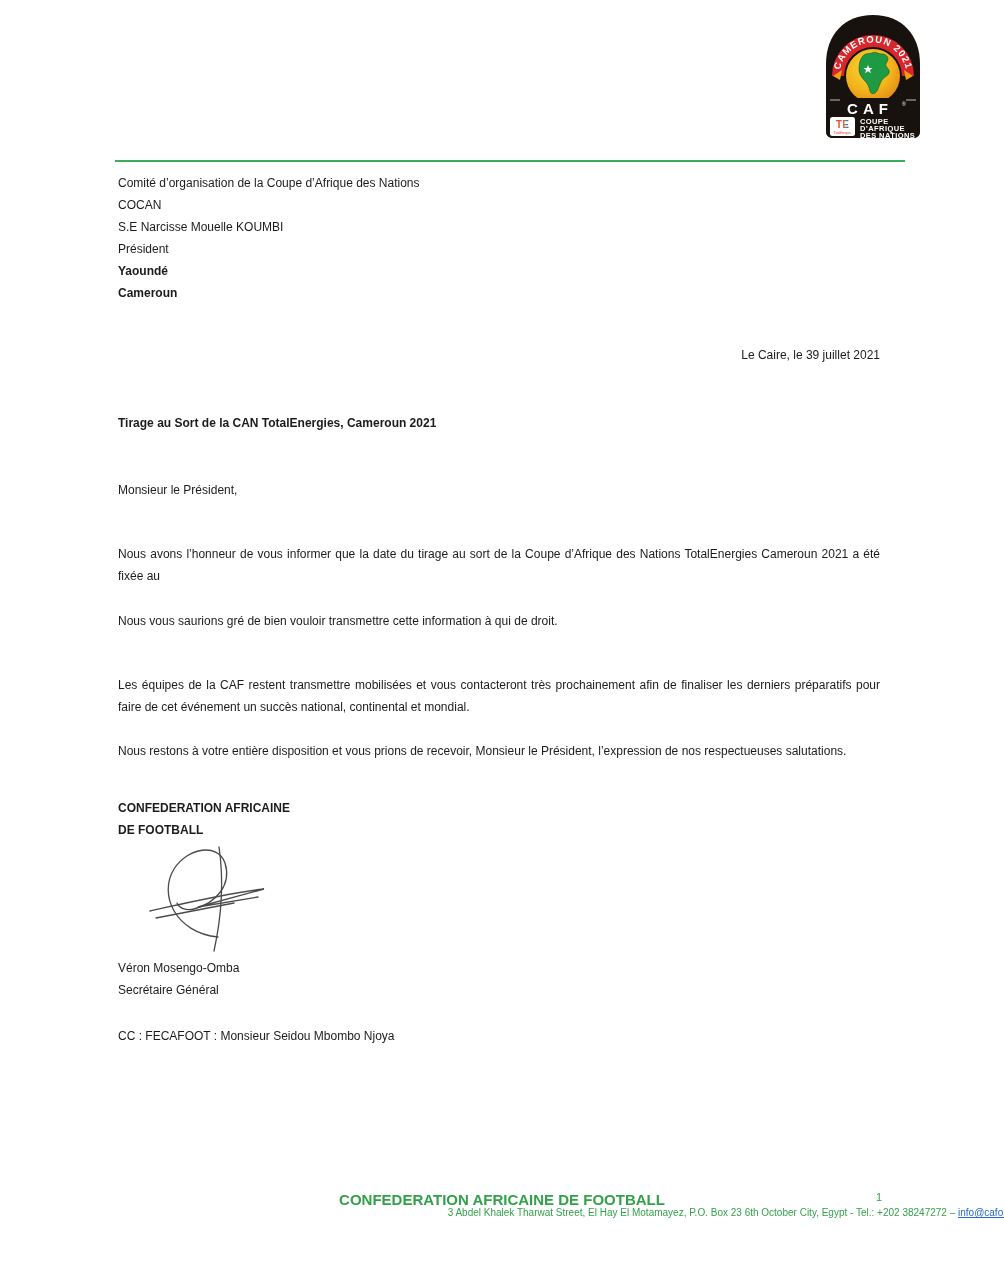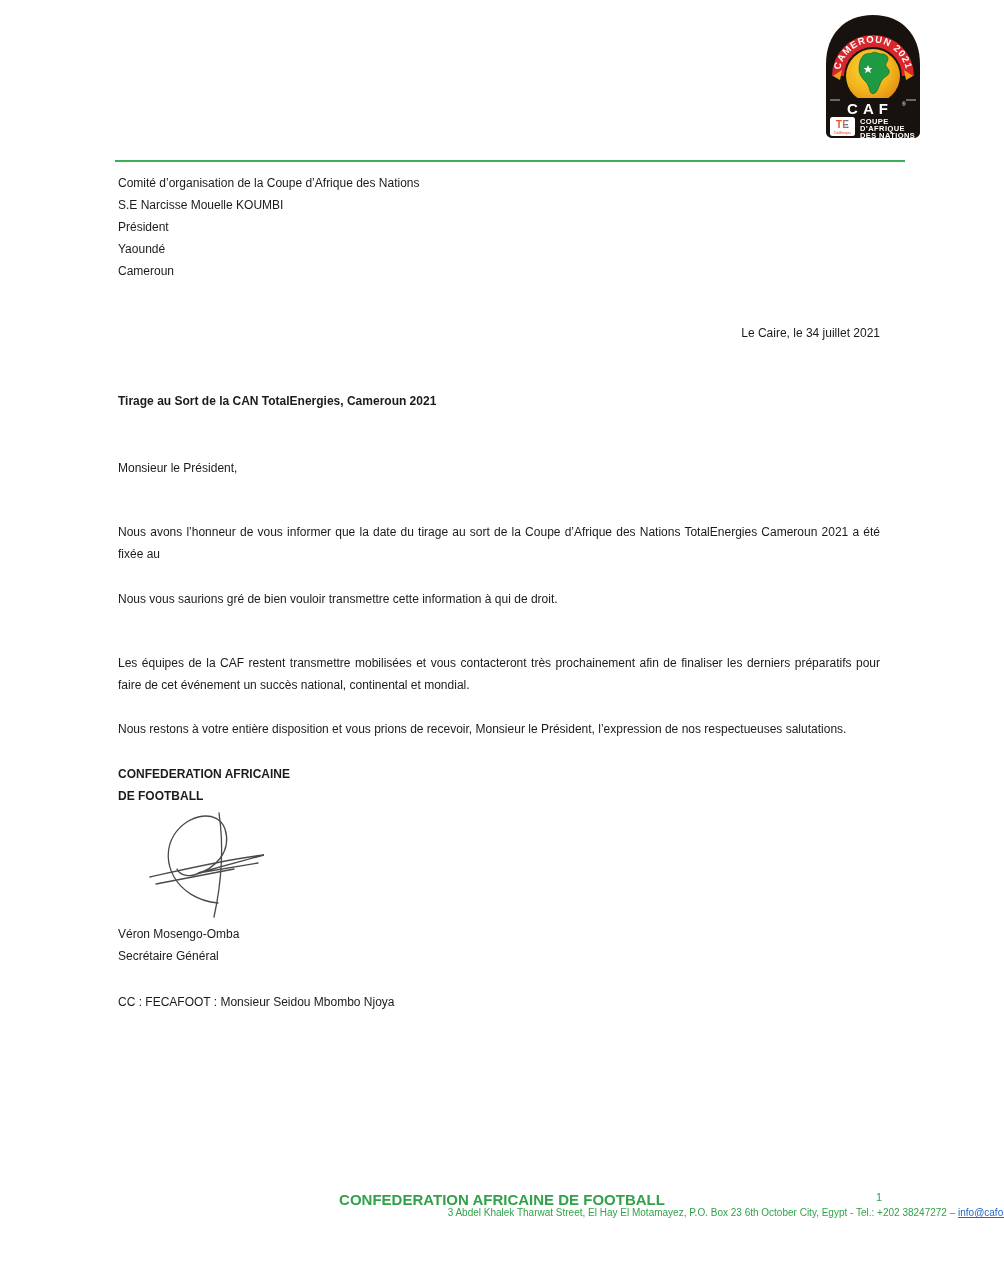--- a/index.html
+++ b/index.html
@@ -12,30 +12,30 @@
     color:#1b1b1b;
     overflow:hidden;
   }
   
   .logo{position:absolute;top:12px;left:818px;width:110px;height:128px;}
   .rule{position:absolute;top:160px;left:115px;width:790px;height:2px;background:#3bad5b;}
   
   .content{position:absolute;top:172px;left:118px;width:762px;font-size:12px;line-height:22px;}
   .content p{margin:0;}
   .recipient div{height:22px;}
-  .bold{font-weight:normal;}
+  .bold{font-weight:bold;}
   .dateline{margin-top:40px !important;text-align:right;}
   .subject{margin-top:46px !important;font-weight:bold;}
   .salutation{margin-top:45px !important;}
   .p1{margin-top:42px !important;text-align:justify;}
   .highlight{margin-top:23px !important;font-weight:bold;text-align:center;}
   .p2{margin-top:23px !important;}
   .p3{margin-top:42px !important;text-align:justify;}
   .p4{margin-top:22px !important;}
-  .org-block{margin-top:23px;font-weight:bold;}
+  .org-block{margin-top:35px;font-weight:bold;}
   .org-block div{height:22px;}
   .signature{display:block;margin-left:28px;margin-top:0;}
   .signer-name{margin-top:4px !important;}
   .cc{margin-top:24px !important;}
   
   .footer-org{
     position:absolute;top:1191px;left:0;width:100%;
     text-align:center;font-size:15px;font-weight:bold;color:#33a14a;
   }
   .footer-address{
@@ -100,27 +100,28 @@
       <text x="42" y="126" font-size="7.5" font-weight="bold" fill="#ffffff" letter-spacing="0.4" font-family="Liberation Sans, sans-serif">DES NATIONS</text>
     </svg>
   </div>
 
   <div class="rule"></div>
 
   <div class="content">
 
     <div class="recipient">
       <div>Comité d’organisation de la Coupe d’Afrique des Nations</div>
+      <div>COCAN</div>
       <div>S.E Narcisse Mouelle KOUMBI</div>
       <div>Président</div>
       <div class="bold">Yaoundé</div>
       <div class="bold">Cameroun</div>
     </div>
 
-    <p class="dateline">Le Caire, le 34 juillet 2021</p>
+    <p class="dateline">Le Caire, le 39 juillet 2021</p>
 
     <p class="subject">Tirage au Sort de la CAN TotalEnergies, Cameroun 2021</p>
 
     <p class="salutation">Monsieur le Président,</p>
 
     <p class="p1">Nous avons l’honneur de vous informer que la date du tirage au sort de la Coupe d’Afrique des Nations TotalEnergies Cameroun 2021 a été fixée au</p>
 
 
     <p class="p2">Nous vous saurions gré de bien vouloir transmettre cette information à qui de droit.</p>
 

